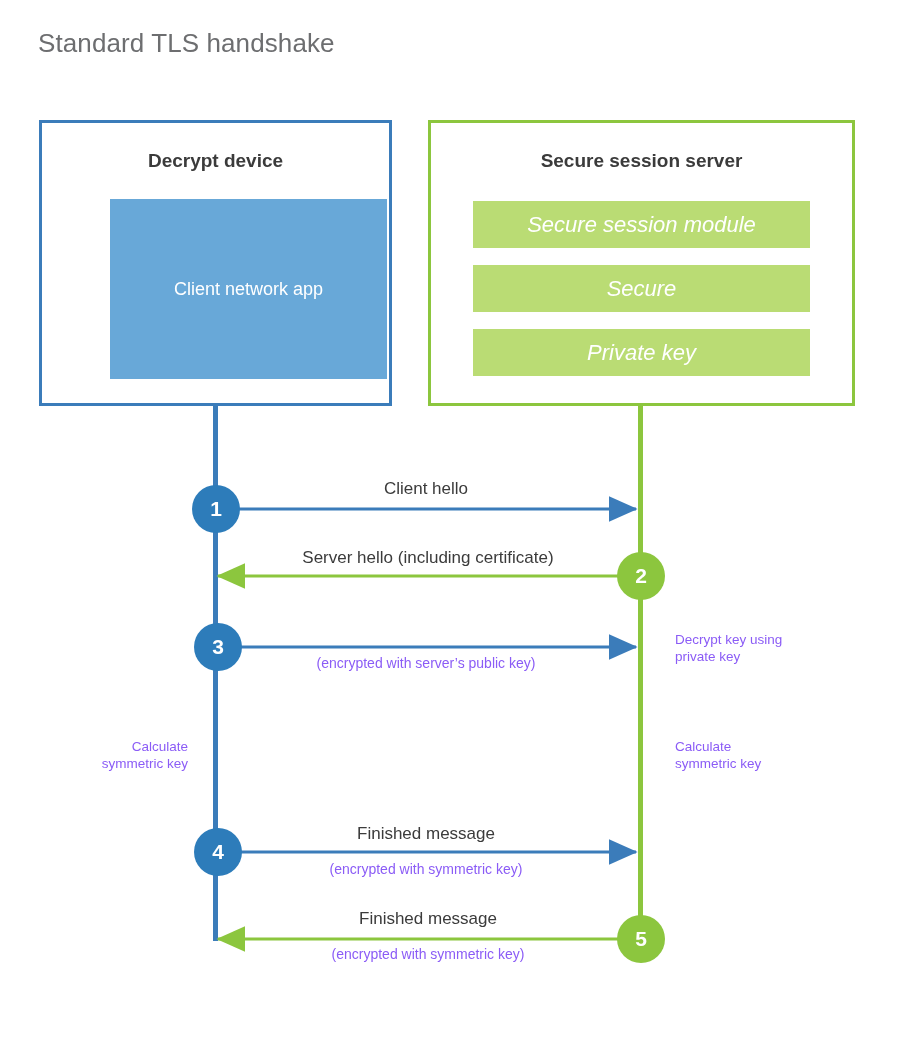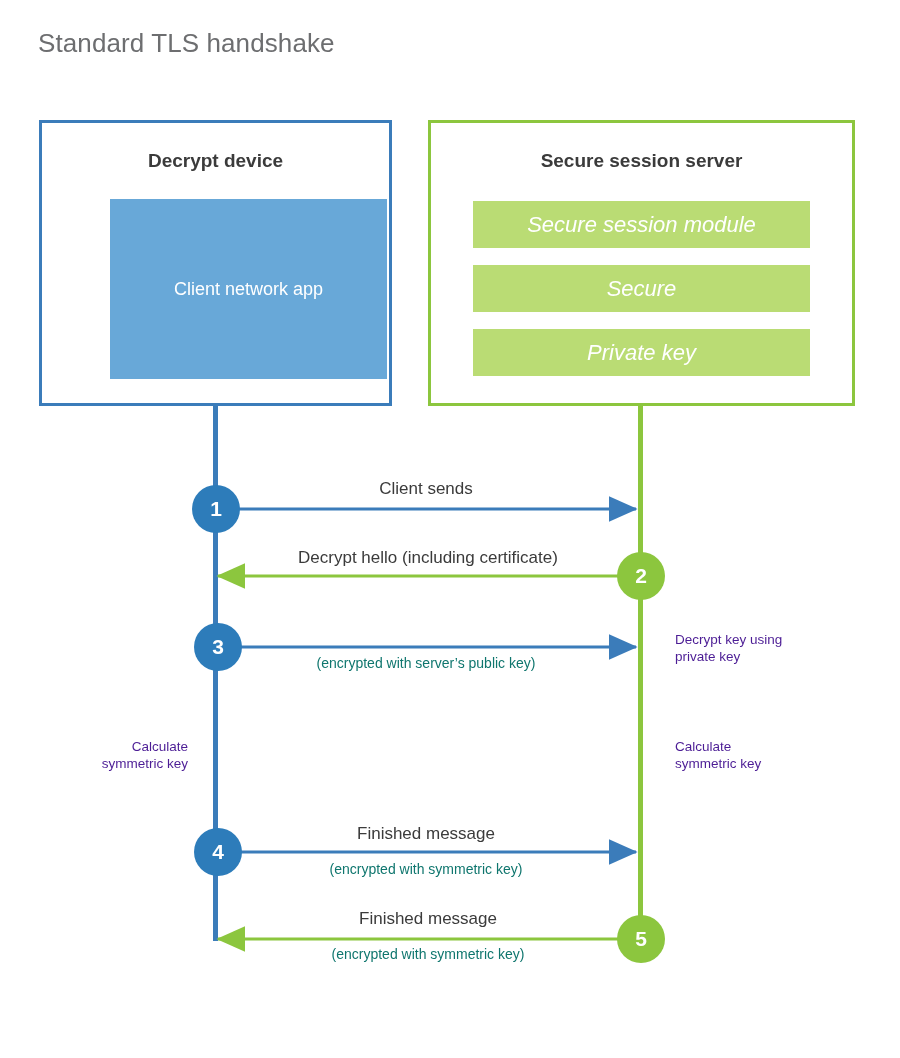--- a/index.html
+++ b/index.html
@@ -133,27 +133,27 @@
   .msg-label {
     position: absolute;
     text-align: center;
     color: #3b3b3b;
     font-size: 17px;
     white-space: nowrap;
   }
   .msg-sublabel {
     position: absolute;
     text-align: center;
-    color: #0f766e;
+    color: #8b5cf6;
     font-size: 14px;
     white-space: nowrap;
   }
   .side-note {
     position: absolute;
-    color: #4c1d95;
+    color: #8b5cf6;
     font-size: 13.5px;
     line-height: 17px;
     white-space: pre-line;
   }
   .side-note.right-side { text-align: left; }
   .side-note.left-side  { text-align: right; }
 </style>
 </head>
 <body>
 
@@ -191,24 +191,24 @@
     <line x1="640" y1="576" x2="218" y2="576" stroke="#8cc63e" stroke-width="3.2" marker-end="url(#arrow-green)"></line>
 
     <line x1="216" y1="647" x2="636" y2="647" stroke="#3b7cba" stroke-width="3.2" marker-end="url(#arrow-blue)"></line>
 
     <line x1="216" y1="852" x2="636" y2="852" stroke="#3b7cba" stroke-width="3.2" marker-end="url(#arrow-blue)"></line>
 
     <line x1="640" y1="939" x2="218" y2="939" stroke="#8cc63e" stroke-width="3.2" marker-end="url(#arrow-green)"></line>
   </svg>
 
   <div class="step-circle blue" style="left:192px; top:485px;">1</div>
-  <div class="msg-label" style="left:216px; top:479px; width:420px;">Client sends</div>
+  <div class="msg-label" style="left:216px; top:479px; width:420px;">Client hello</div>
 
   <div class="step-circle green" style="left:617px; top:552px;">2</div>
-  <div class="msg-label" style="left:218px; top:548px; width:420px;">Decrypt hello (including certificate)</div>
+  <div class="msg-label" style="left:218px; top:548px; width:420px;">Server hello (including certificate)</div>
 
   <div class="step-circle blue" style="left:194px; top:623px;">3</div>
   <div class="msg-sublabel" style="left:216px; top:655px; width:420px;">(encrypted with server’s public key)</div>
   <div class="side-note right-side" style="left:675px; top:631px; width:190px;">Decrypt key using
 private key</div>
 
   <div class="side-note left-side" style="left:20px; top:738px; width:168px;">Calculate
 symmetric key</div>
   <div class="side-note right-side" style="left:675px; top:738px; width:190px;">Calculate
 symmetric key</div>

